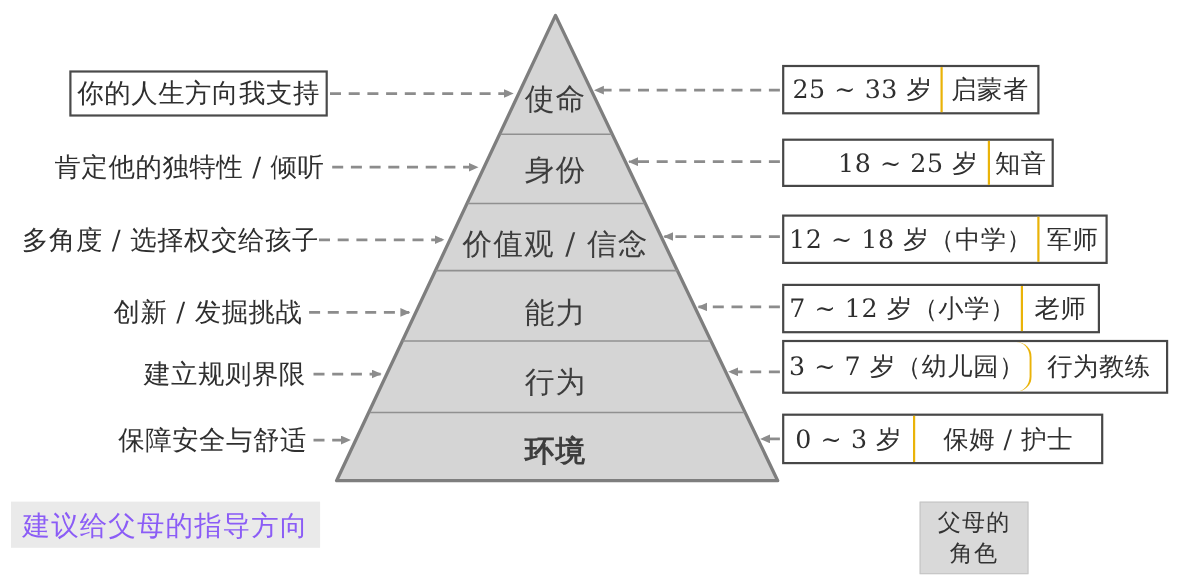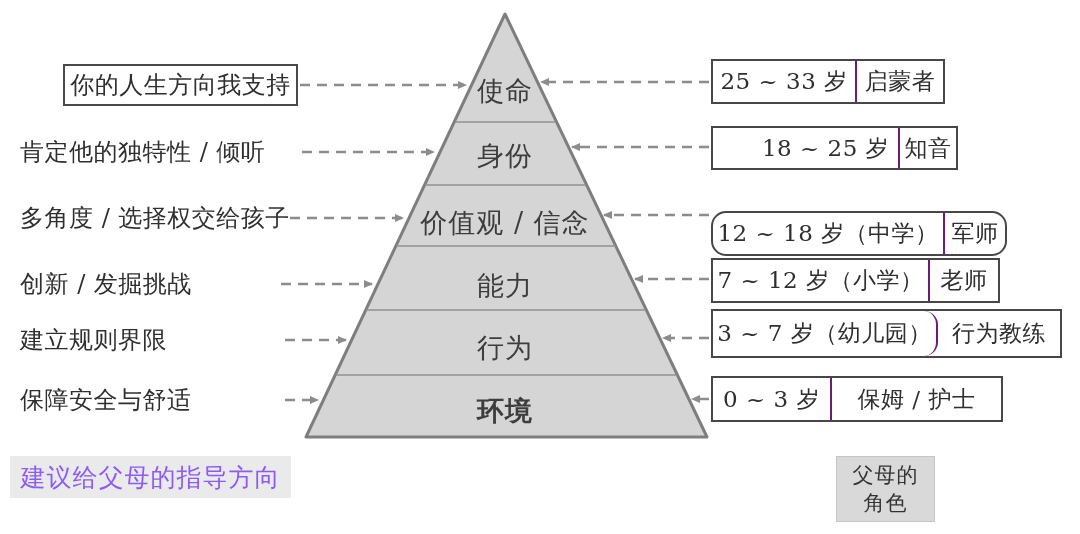--- a/index.html
+++ b/index.html
@@ -14,43 +14,43 @@
   .pyr-label{
     position:absolute;left:385px;width:240px;text-align:center;
     font-size:27px;color:#3d3d3d;letter-spacing:1px;line-height:1;
   }
   #p1{top:77px;} #p2{top:142px;} #p3{top:209px;}
   #p4{top:272px;} #p5{top:334px;} #p6{top:397px;font-weight:bold;}
 
   
   .left-label{
     position:absolute;font-size:24px;color:#2f2f2f;line-height:1;
-    text-align:left;letter-spacing:0.5px;white-space:nowrap;
+    text-align:right;letter-spacing:0.5px;white-space:nowrap;
   }
   #l1{left:63px;top:64px;width:231px;height:38px;border:2px solid #4a4a4a;
       display:flex;align-items:center;justify-content:center;text-align:center;}
   #l2{left:20px;top:140px;width:275px;}
   #l3{left:20px;top:206px;width:263px;}
   #l4{left:20px;top:272px;width:255px;}
   #l5{left:20px;top:328px;width:258px;}
   #l6{left:20px;top:388px;width:259px;}
 
   
   .stage-box{
     position:absolute;left:711px;display:flex;background:#fff;
     border:2px solid #474747;font-size:23px;color:#2f2f2f;
   }
   .stage-age,.stage-role{
     display:flex;align-items:center;justify-content:center;
     white-space:nowrap;letter-spacing:0.5px;
   }
-  .stage-age{border-right:2px solid #701a75;}
+  .stage-age{border-right:2px solid #eab308;}
   #r1{top:59px;height:41px;}  #r1 .stage-age{width:142px;} #r1 .stage-role{width:86px;}
   #r2{top:126px;height:40px;} #r2 .stage-age{width:145px;padding-left:40px;} #r2 .stage-role{width:56px;}
-  #r3{top:211px;height:41px;border-radius:15px;} #r3 .stage-age{width:230px;} #r3 .stage-role{width:60px;}
+  #r3{top:195px;height:41px;} #r3 .stage-age{width:230px;} #r3 .stage-role{width:60px;}
   #r4{top:258px;height:41px;} #r4 .stage-age{width:215px;} #r4 .stage-role{width:68px;}
   #r5{top:309px;height:45px;} #r5 .stage-age{width:223px;border-radius:14px;} #r5 .stage-role{width:122px;}
   #r6{top:376px;height:42px;} #r6 .stage-age{width:117px;} #r6 .stage-role{width:169px;}
 
   
   #suggestion{
     position:absolute;left:10px;top:456px;width:281px;height:42px;
     background:#eaeaea;color:#8b5cf6;font-size:25px;letter-spacing:1px;
     display:flex;align-items:center;justify-content:center;
   }

